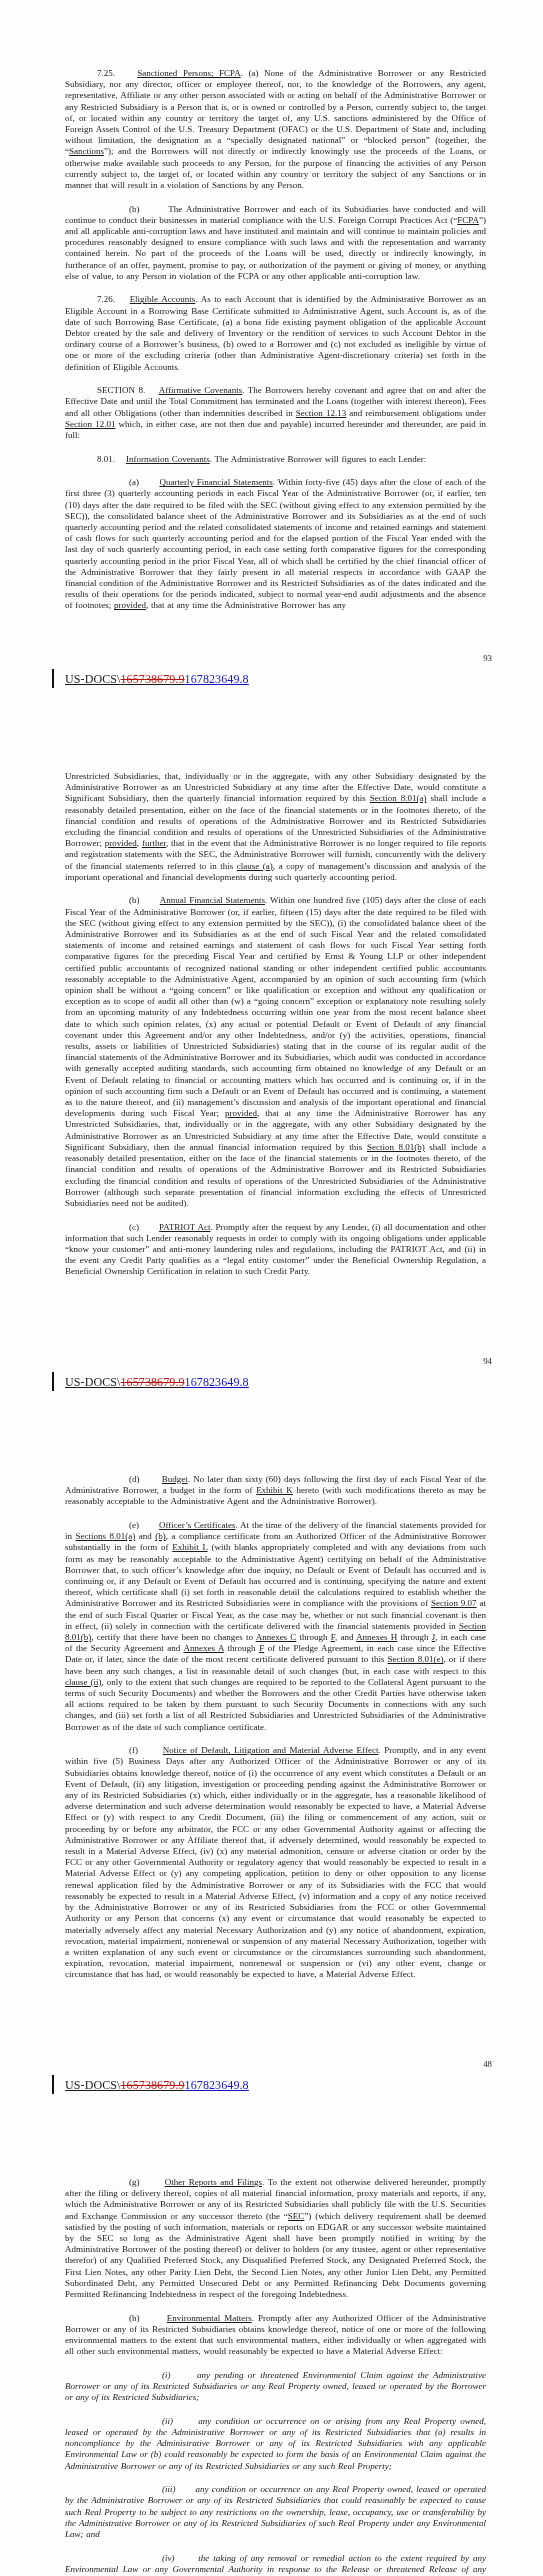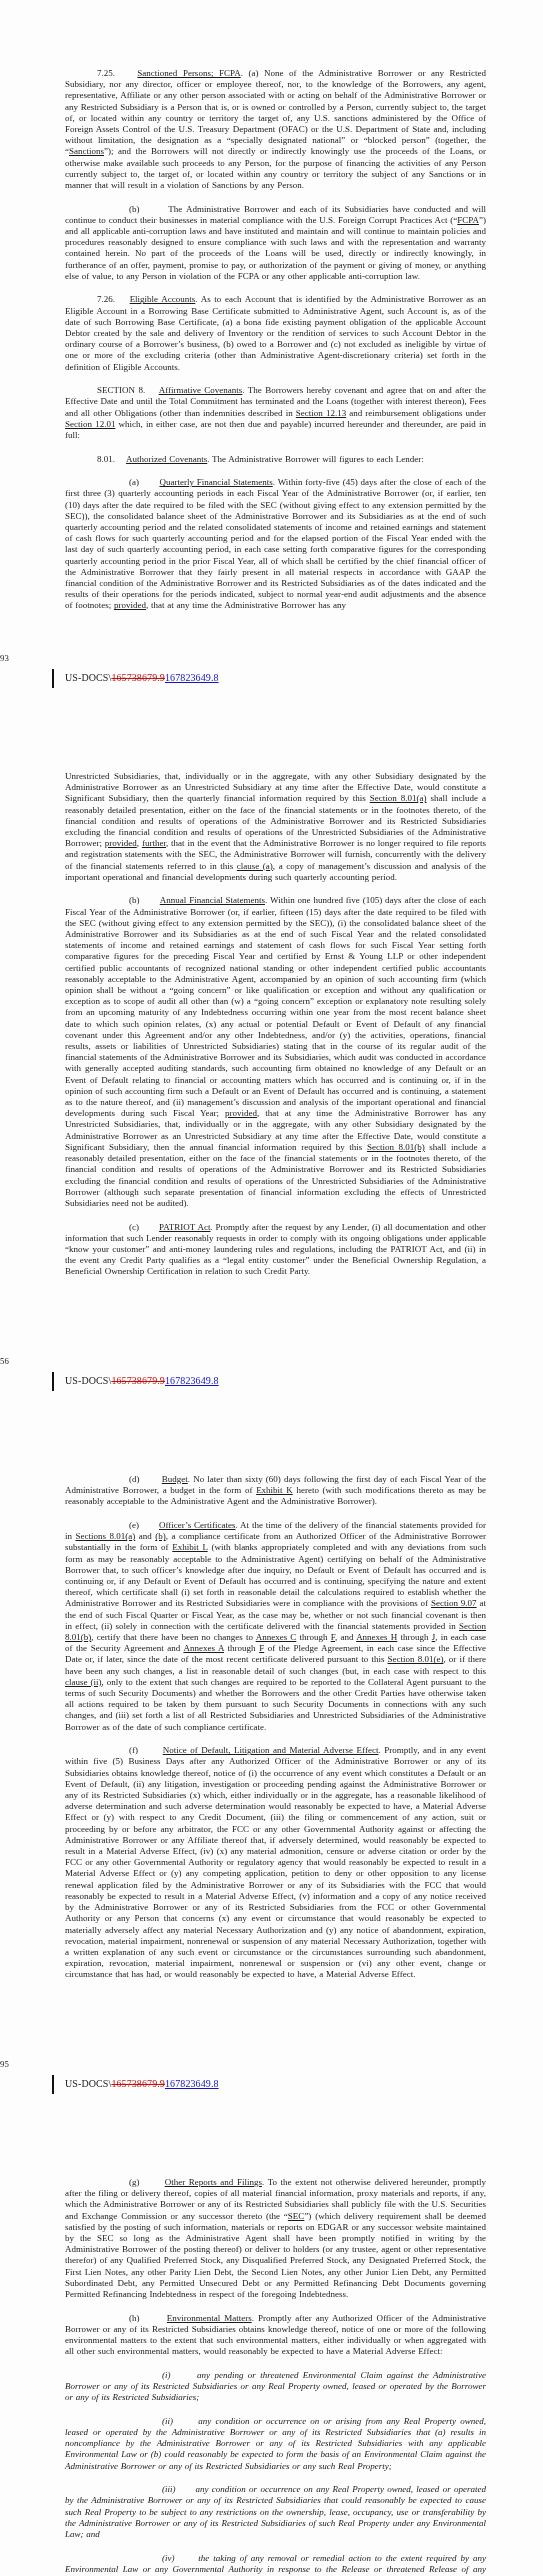--- a/index.html
+++ b/index.html
@@ -27,71 +27,71 @@
     text-align:justify;
     word-spacing:0.5px;
   }
   .ind-half{text-indent:32px;}
   .ind-one{text-indent:64px;font-family:Liberation Serif, serif;}
   .ind-onehalf{text-indent:97px;font-style:italic;}
   .ind-none{text-indent:0;}
   .u{text-decoration:underline;}
   .page-number{
     position:absolute;top:653px;left:0;width:100%;
-    text-align:left;font-size:8.8px;
+    text-align:right;font-size:8.8px;
   }
   .footer-row{
     position:absolute;top:672px;left:65px;
-    font-size:10px;letter-spacing:0.1px;
+    font-size:12px;letter-spacing:0.1px;text-decoration:underline;
   }
   .changebar{
     position:absolute;left:52px;top:669px;
     width:1.5px;height:18.5px;background:#111111;
   }
   .f-prefix{color:#1b1b1b;}
   .f-old{color:#c11212;text-decoration:line-through;}
   .f-new{color:#1414c4;text-decoration:underline;}
 </style>
 </head>
 <body>
 
 <div class="doc">
   <div id="pages-container">
   <section class="page">
     <div class="content">
           <p class="para ind-half"><span>7.25.&nbsp;&nbsp;&nbsp;&nbsp;</span><span class="u">Sanctioned Persons; FCPA</span><span>.  (a)  None of the Administrative Borrower or any Restricted Subsidiary, nor any director, officer or employee thereof, nor, to the knowledge of the Borrowers, any agent, representative, Affiliate or any other person associated with or acting on behalf of the Administrative Borrower or any Restricted Subsidiary is a Person that is, or is owned or controlled by a Person, currently subject to, the target of, or located within any country or territory the target of, any U.S. sanctions administered by the Office of Foreign Assets Control of the U.S. Treasury Department (OFAC) or the U.S. Department of State and, including without limitation, the designation as a “specially designated national” or “blocked person” (together, the “</span><span class="u">Sanctions</span><span>”); and the Borrowers will not directly or indirectly knowingly use the proceeds of the Loans, or otherwise make available such proceeds to any Person, for the purpose of financing the activities of any Person currently subject to, the target of, or located within any country or territory the subject of any Sanctions or in manner that will result in a violation of Sanctions by any Person.</span></p>
           <p class="para ind-one"><span>(b)&nbsp;&nbsp;&nbsp;&nbsp;&nbsp;&nbsp;&nbsp;The Administrative Borrower and each of its Subsidiaries have conducted and will continue to conduct their businesses in material compliance with the U.S. Foreign Corrupt Practices Act (“</span><span class="u">FCPA</span><span>”) and all applicable anti-corruption laws and have instituted and maintain and will continue to maintain policies and procedures reasonably designed to ensure compliance with such laws and with the representation and warranty contained herein.  No part of the proceeds of the Loans will be used, directly or indirectly knowingly, in furtherance of an offer, payment, promise to pay, or authorization of the payment or giving of money, or anything else of value, to any Person in violation of the FCPA or any other applicable anti-corruption law.</span></p>
           <p class="para ind-half"><span>7.26.&nbsp;&nbsp;&nbsp;&nbsp;</span><span class="u">Eligible Accounts</span><span>.  As to each Account that is identified by the Administrative Borrower as an Eligible Account in a Borrowing Base Certificate submitted to Administrative Agent, such Account is, as of the date of such Borrowing Base Certificate, (a) a bona fide existing payment obligation of the applicable Account Debtor created by the sale and delivery of Inventory or the rendition of services to such Account Debtor in the ordinary course of a Borrower’s business, (b) owed to a Borrower and (c) not excluded as ineligible by virtue of one or more of the excluding criteria (other than Administrative Agent-discretionary criteria) set forth in the definition of Eligible Accounts.</span></p>
           <p class="para ind-half"><span>SECTION 8.&nbsp;&nbsp;&nbsp;&nbsp;</span><span class="u">Affirmative Covenants</span><span>.  The Borrowers hereby covenant and agree that on and after the Effective Date and until the Total Commitment has terminated and the Loans (together with interest thereon), Fees and all other Obligations (other than indemnities described in </span><span class="u">Section 12.13</span><span> and reimbursement obligations under </span><span class="u">Section 12.01</span><span> which, in either case, are not then due and payable) incurred hereunder and thereunder, are paid in full:</span></p>
-          <p class="para ind-half"><span>8.01.&nbsp;&nbsp;&nbsp;&nbsp;</span><span class="u">Authorized Covenants</span><span>.  The Administrative Borrower will figures to each Lender:</span></p>
+          <p class="para ind-half"><span>8.01.&nbsp;&nbsp;&nbsp;&nbsp;</span><span class="u">Information Covenants</span><span>.  The Administrative Borrower will figures to each Lender:</span></p>
           <p class="para ind-one"><span>(a)&nbsp;&nbsp;&nbsp;&nbsp;&nbsp;&nbsp;&nbsp;</span><span class="u">Quarterly Financial Statements</span><span>.  Within forty-five (45) days after the close of each of the first three (3) quarterly accounting periods in each Fiscal Year of the Administrative Borrower (or, if earlier, ten (10) days after the date required to be filed with the SEC (without giving effect to any extension permitted by the SEC)), the consolidated balance sheet of the Administrative Borrower and its Subsidiaries as at the end of such quarterly accounting period and the related consolidated statements of income and retained earnings and statement of cash flows for such quarterly accounting period and for the elapsed portion of the Fiscal Year ended with the last day of such quarterly accounting period, in each case setting forth comparative figures for the corresponding quarterly accounting period in the prior Fiscal Year, all of which shall be certified by the chief financial officer of the Administrative Borrower that they fairly present in all material respects in accordance with GAAP the financial condition of the Administrative Borrower and its Restricted Subsidiaries as of the dates indicated and the results of their operations for the periods indicated, subject to normal year-end audit adjustments and the absence of footnotes; </span><span class="u">provided</span><span>, that at any time the Administrative Borrower has any</span></p>
         </div>
     <div class="page-number">93</div>
     <span class="changebar"></span>
     <div class="footer-row"><span class="f-prefix">US-DOCS\</span><span class="f-old">165738679.9</span><span class="f-new">167823649.8</span></div>
   </section>
 
   <section class="page">
     <div class="content">
           <p class="para ind-none"><span>Unrestricted Subsidiaries, that, individually or in the aggregate, with any other Subsidiary designated by the Administrative Borrower as an Unrestricted Subsidiary at any time after the Effective Date, would constitute a Significant Subsidiary, then the quarterly financial information required by this </span><span class="u">Section 8.01(a)</span><span> shall include a reasonably detailed presentation, either on the face of the financial statements or in the footnotes thereto, of the financial condition and results of operations of the Administrative Borrower and its Restricted Subsidiaries excluding the financial condition and results of operations of the Unrestricted Subsidiaries of the Administrative Borrower; </span><span class="u">provided</span><span>, </span><span class="u">further</span><span>, that in the event that the Administrative Borrower is no longer required to file reports and registration statements with the SEC, the Administrative Borrower will furnish, concurrently with the delivery of the financial statements referred to in this </span><span class="u">clause (a)</span><span>, a copy of management’s discussion and analysis of the important operational and financial developments during such quarterly accounting period.</span></p>
           <p class="para ind-one"><span>(b)&nbsp;&nbsp;&nbsp;&nbsp;&nbsp;&nbsp;&nbsp;</span><span class="u">Annual Financial Statements</span><span>.  Within one hundred five (105) days after the close of each Fiscal Year of the Administrative Borrower (or, if earlier, fifteen (15) days after the date required to be filed with the SEC (without giving effect to any extension permitted by the SEC)), (i) the consolidated balance sheet of the Administrative Borrower and its Subsidiaries as at the end of such Fiscal Year and the related consolidated statements of income and retained earnings and statement of cash flows for such Fiscal Year setting forth comparative figures for the preceding Fiscal Year and certified by Ernst &amp; Young LLP or other independent certified public accountants of recognized national standing or other independent certified public accountants reasonably acceptable to the Administrative Agent, accompanied by an opinion of such accounting firm (which opinion shall be without a “going concern” or like qualification or exception and without any qualification or exception as to scope of audit all other than (w) a “going concern” exception or explanatory note resulting solely from an upcoming maturity of any Indebtedness occurring within one year from the most recent balance sheet date to which such opinion relates, (x) any actual or potential Default or Event of Default of any financial covenant under this Agreement and/or any other Indebtedness, and/or (y) the activities, operations, financial results, assets or liabilities of Unrestricted Subsidiaries) stating that in the course of its regular audit of the financial statements of the Administrative Borrower and its Subsidiaries, which audit was conducted in accordance with generally accepted auditing standards, such accounting firm obtained no knowledge of any Default or an Event of Default relating to financial or accounting matters which has occurred and is continuing or, if in the opinion of such accounting firm such a Default or an Event of Default has occurred and is continuing, a statement as to the nature thereof, and (ii) management’s discussion and analysis of the important operational and financial developments during such Fiscal Year; </span><span class="u">provided</span><span>, that at any time the Administrative Borrower has any Unrestricted Subsidiaries, that, individually or in the aggregate, with any other Subsidiary designated by the Administrative Borrower as an Unrestricted Subsidiary at any time after the Effective Date, would constitute a Significant Subsidiary, then the annual financial information required by this </span><span class="u">Section 8.01(b)</span><span> shall include a reasonably detailed presentation, either on the face of the financial statements or in the footnotes thereto, of the financial condition and results of operations of the Administrative Borrower and its Restricted Subsidiaries excluding the financial condition and results of operations of the Unrestricted Subsidiaries of the Administrative Borrower (although such separate presentation of financial information excluding the effects of Unrestricted Subsidiaries need not be audited).</span></p>
           <p class="para ind-one"><span>(c)&nbsp;&nbsp;&nbsp;&nbsp;&nbsp;&nbsp;&nbsp;</span><span class="u">PATRIOT Act</span><span>.  Promptly after the request by any Lender, (i) all documentation and other information that such Lender reasonably requests in order to comply with its ongoing obligations under applicable “know your customer” and anti-money laundering rules and regulations, including the PATRIOT Act, and (ii) in the event any Credit Party qualifies as a “legal entity customer” under the Beneficial Ownership Regulation, a Beneficial Ownership Certification in relation to such Credit Party.</span></p>
         </div>
-    <div class="page-number">56</div>
+    <div class="page-number">94</div>
     <span class="changebar"></span>
     <div class="footer-row"><span class="f-prefix">US-DOCS\</span><span class="f-old">165738679.9</span><span class="f-new">167823649.8</span></div>
   </section>
 
   <section class="page">
     <div class="content">
           <p class="para ind-one"><span>(d)&nbsp;&nbsp;&nbsp;&nbsp;&nbsp;&nbsp;&nbsp;</span><span class="u">Budget</span><span>.  No later than sixty (60) days following the first day of each Fiscal Year of the Administrative Borrower, a budget in the form of </span><span class="u">Exhibit K</span><span> hereto (with such modifications thereto as may be reasonably acceptable to the Administrative Agent and the Administrative Borrower).</span></p>
           <p class="para ind-one"><span>(e)&nbsp;&nbsp;&nbsp;&nbsp;&nbsp;&nbsp;&nbsp;</span><span class="u">Officer’s Certificates</span><span>.  At the time of the delivery of the financial statements provided for in </span><span class="u">Sections 8.01(a)</span><span> and </span><span class="u">(b)</span><span>, a compliance certificate from an Authorized Officer of the Administrative Borrower substantially in the form of </span><span class="u">Exhibit L</span><span> (with blanks appropriately completed and with any deviations from such form as may be reasonably acceptable to the Administrative Agent) certifying on behalf of the Administrative Borrower that, to such officer’s knowledge after due inquiry, no Default or Event of Default has occurred and is continuing or, if any Default or Event of Default has occurred and is continuing, specifying the nature and extent thereof, which certificate shall (i) set forth in reasonable detail the calculations required to establish whether the Administrative Borrower and its Restricted Subsidiaries were in compliance with the provisions of </span><span class="u">Section 9.07</span><span> at the end of such Fiscal Quarter or Fiscal Year, as the case may be, whether or not such financial covenant is then in effect, (ii) solely in connection with the certificate delivered with the financial statements provided in </span><span class="u">Section 8.01(b)</span><span>, certify that there have been no changes to </span><span class="u">Annexes C</span><span> through </span><span class="u">F</span><span>, and </span><span class="u">Annexes H</span><span> through </span><span class="u">J</span><span>, in each case of the Security Agreement and </span><span class="u">Annexes A</span><span> through </span><span class="u">F</span><span> of the Pledge Agreement, in each case since the Effective Date or, if later, since the date of the most recent certificate delivered pursuant to this </span><span class="u">Section 8.01(e)</span><span>, or if there have been any such changes, a list in reasonable detail of such changes (but, in each case with respect to this </span><span class="u">clause (ii)</span><span>, only to the extent that such changes are required to be reported to the Collateral Agent pursuant to the terms of such Security Documents) and whether the Borrowers and the other Credit Parties have otherwise taken all actions required to be taken by them pursuant to such Security Documents in connections with any such changes, and (iii) set forth a list of all Restricted Subsidiaries and Unrestricted Subsidiaries of the Administrative Borrower as of the date of such compliance certificate.</span></p>
           <p class="para ind-one"><span>(f)&nbsp;&nbsp;&nbsp;&nbsp;&nbsp;&nbsp;&nbsp;</span><span class="u">Notice of Default, Litigation and Material Adverse Effect</span><span>.  Promptly, and in any event within five (5) Business Days after any Authorized Officer of the Administrative Borrower or any of its Subsidiaries obtains knowledge thereof, notice of (i) the occurrence of any event which constitutes a Default or an Event of Default, (ii) any litigation, investigation or proceeding pending against the Administrative Borrower or any of its Restricted Subsidiaries (x) which, either individually or in the aggregate, has a reasonable likelihood of adverse determination and such adverse determination would reasonably be expected to have, a Material Adverse Effect or (y) with respect to any Credit Document, (iii) the filing or commencement of any action, suit or proceeding by or before any arbitrator, the FCC or any other Governmental Authority against or affecting the Administrative Borrower or any Affiliate thereof that, if adversely determined, would reasonably be expected to result in a Material Adverse Effect, (iv) (x) any material admonition, censure or adverse citation or order by the FCC or any other Governmental Authority or regulatory agency that would reasonably be expected to result in a Material Adverse Effect or (y) any competing application, petition to deny or other opposition to any license renewal application filed by the Administrative Borrower or any of its Subsidiaries with the FCC that would reasonably be expected to result in a Material Adverse Effect, (v) information and a copy of any notice received by the Administrative Borrower or any of its Restricted Subsidiaries from the FCC or other Governmental Authority or any Person that concerns (x) any event or circumstance that would reasonably be expected to materially adversely affect any material Necessary Authorization and (y) any notice of abandonment, expiration, revocation, material impairment, nonrenewal or suspension of any material Necessary Authorization, together with a written explanation of any such event or circumstance or the circumstances surrounding such abandonment, expiration, revocation, material impairment, nonrenewal or suspension or (vi) any other event, change or circumstance that has had, or would reasonably be expected to have, a Material Adverse Effect.</span></p>
         </div>
-    <div class="page-number">95</div>
+    <div class="page-number">48</div>
     <span class="changebar"></span>
     <div class="footer-row"><span class="f-prefix">US-DOCS\</span><span class="f-old">165738679.9</span><span class="f-new">167823649.8</span></div>
   </section>
 
   <section class="page">
     <div class="content">
           <p class="para ind-one"><span>(g)&nbsp;&nbsp;&nbsp;&nbsp;&nbsp;&nbsp;&nbsp;</span><span class="u">Other Reports and Filings</span><span>.  To the extent not otherwise delivered hereunder, promptly after the filing or delivery thereof, copies of all material financial information, proxy materials and reports, if any, which the Administrative Borrower or any of its Restricted Subsidiaries shall publicly file with the U.S. Securities and Exchange Commission or any successor thereto (the “</span><span class="u">SEC</span><span>”) (which delivery requirement shall be deemed satisfied by the posting of such information, materials or reports on EDGAR or any successor website maintained by the SEC so long as the Administrative Agent shall have been promptly notified in writing by the Administrative Borrower of the posting thereof) or deliver to holders (or any trustee, agent or other representative therefor) of any Qualified Preferred Stock, any Disqualified Preferred Stock, any Designated Preferred Stock, the First Lien Notes, any other Parity Lien Debt, the Second Lien Notes, any other Junior Lien Debt, any Permitted Subordinated Debt, any Permitted Unsecured Debt or any Permitted Refinancing Debt Documents governing Permitted Refinancing Indebtedness in respect of the foregoing Indebtedness.</span></p>
           <p class="para ind-one"><span>(h)&nbsp;&nbsp;&nbsp;&nbsp;&nbsp;&nbsp;&nbsp;</span><span class="u">Environmental Matters</span><span>.  Promptly after any Authorized Officer of the Administrative Borrower or any of its Restricted Subsidiaries obtains knowledge thereof, notice of one or more of the following environmental matters to the extent that such environmental matters, either individually or when aggregated with all other such environmental matters, would reasonably be expected to have a Material Adverse Effect:</span></p>
           <p class="para ind-onehalf"><span>(i)&nbsp;&nbsp;&nbsp;&nbsp;&nbsp;&nbsp;any pending or threatened Environmental Claim against the Administrative Borrower or any of its Restricted Subsidiaries or any Real Property owned, leased or operated by the Borrower or any of its Restricted Subsidiaries;</span></p>
           <p class="para ind-onehalf"><span>(ii)&nbsp;&nbsp;&nbsp;&nbsp;&nbsp;&nbsp;any condition or occurrence on or arising from any Real Property owned, leased or operated by the Administrative Borrower or any of its Restricted Subsidiaries that (a) results in noncompliance by the Administrative Borrower or any of its Restricted Subsidiaries with any applicable Environmental Law or (b) could reasonably be expected to form the basis of an Environmental Claim against the Administrative Borrower or any of its Restricted Subsidiaries or any such Real Property;</span></p>

